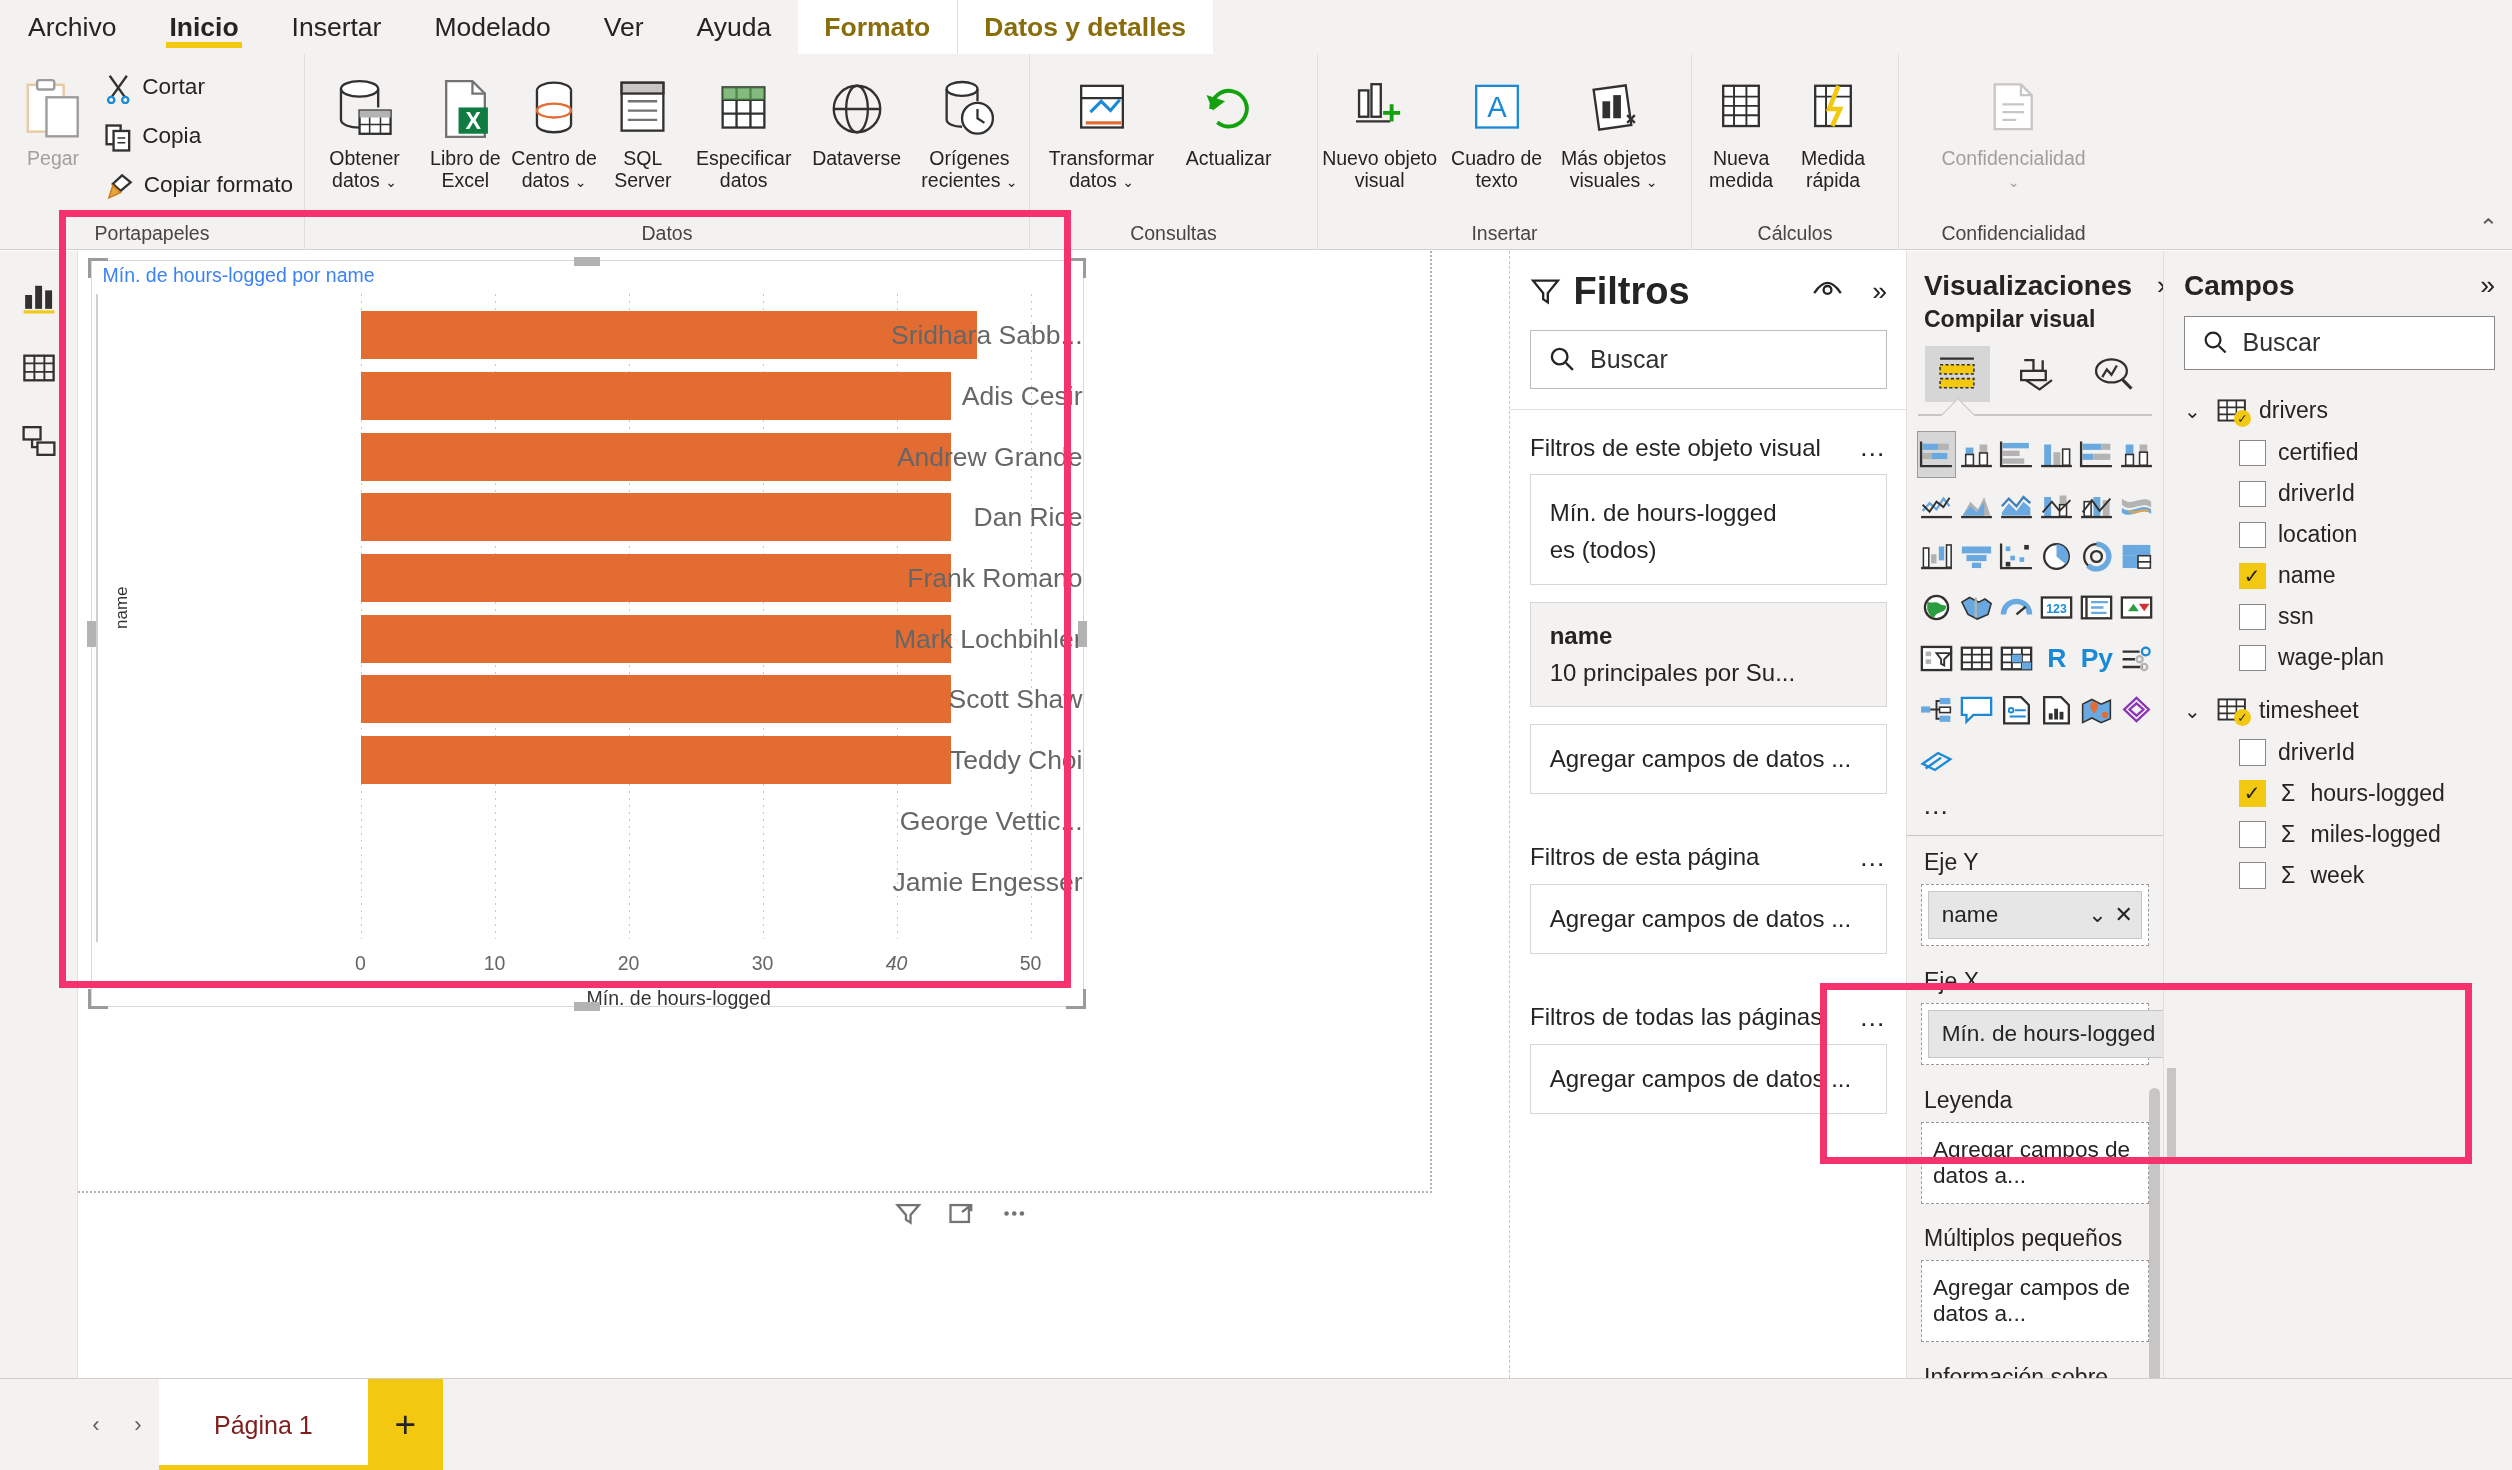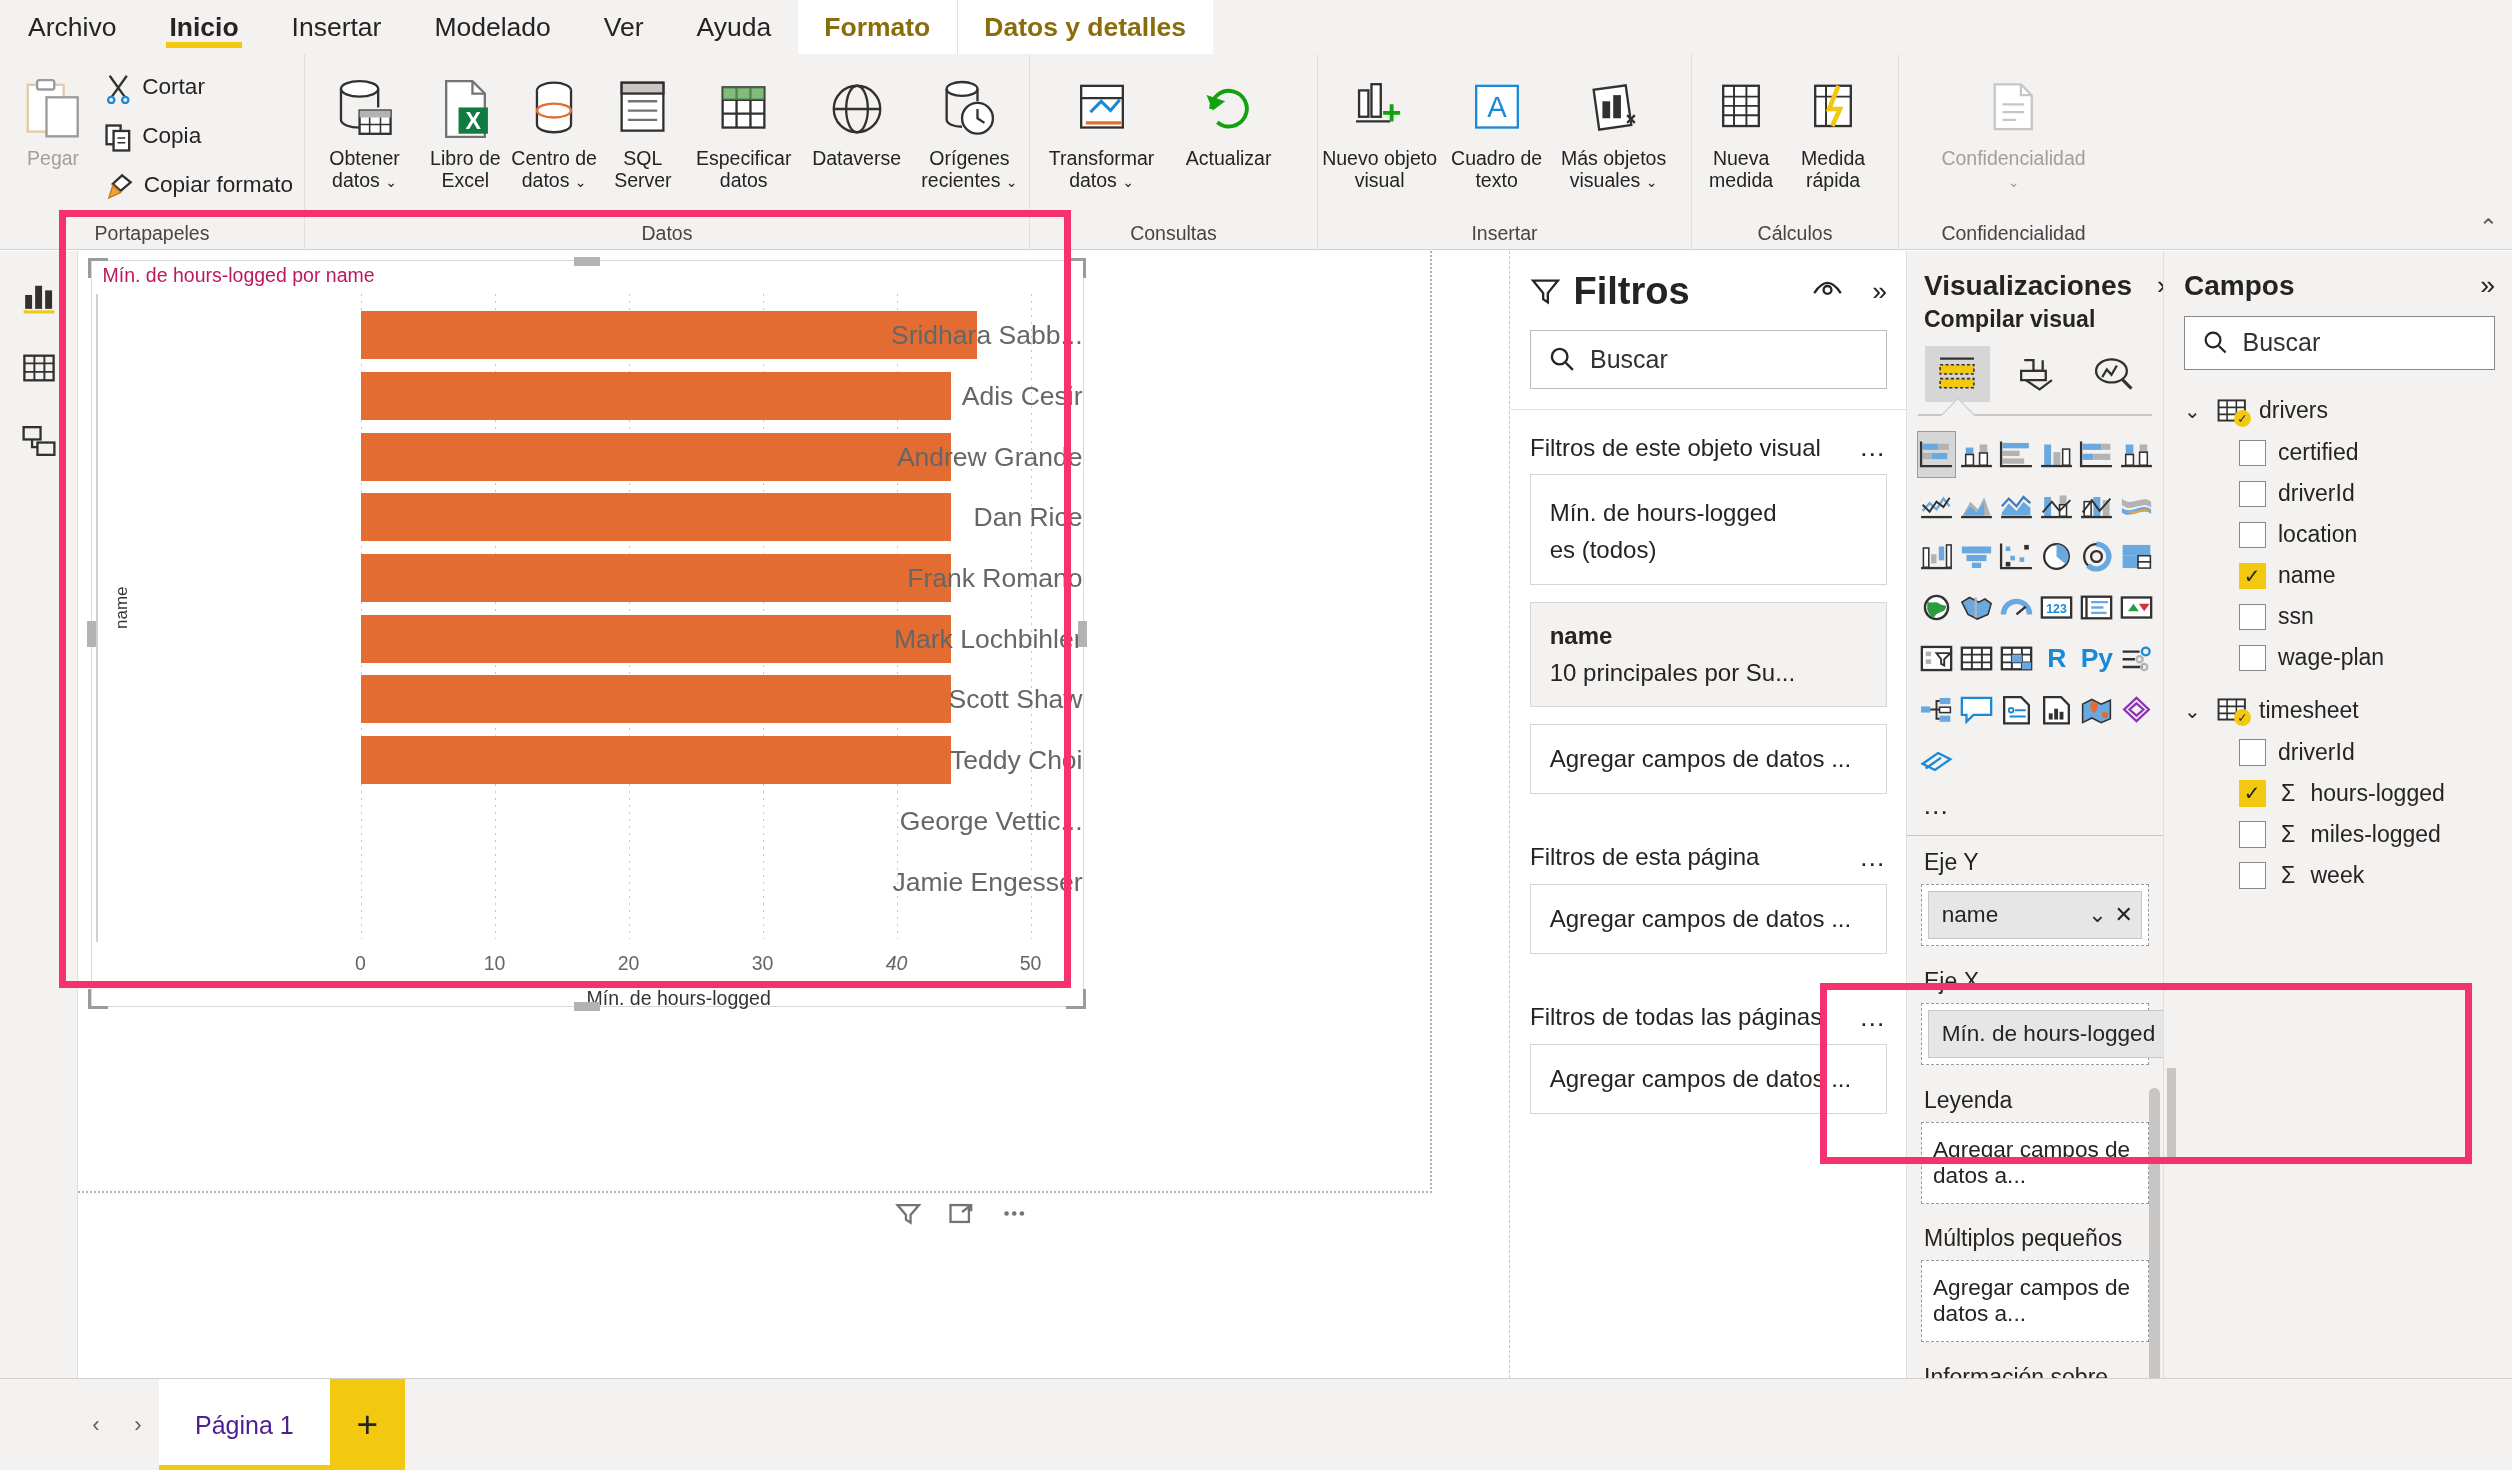--- a/index.html
+++ b/index.html
@@ -88,21 +88,21 @@
     border-bottom: 2.3px dotted #b3b3b3;
     border-right: 2.3px dotted #b3b3b3;
   }
 
   
   #visual {
     position:absolute; left: 12.5px; top: 9.3px; width: 993px; height: 747px;
     background:#ffffff; border: 1.6px solid #d9d9d9;
   }
   #visual-title {
-    position:absolute; left: 11px; top: 3.1px; font-size: 19.5px; color:#be185d;
+    position:absolute; left: 11px; top: 3.1px; font-size: 19.5px; color:#3b82f6;
     white-space:nowrap;
   }
   #plot {
     position:absolute; left: 0; top: 33px; right: 0; bottom: 0;
   }
   .cat-label {
     position:absolute; right: 0; font-size: 26.5px; color:#666666;
     text-align:right; white-space:nowrap; transform: translateY(-50%);
   }
   .bar { position:absolute; background:#E36C33; }
@@ -241,22 +241,22 @@
   }
 
   
   #pagebar {
     position:absolute; left:0; right:0; bottom:0; height:93px;
     background:#f3f2f1; border-top: 1.6px solid #d2d0ce; display:flex; align-items:center;
     padding-left: 75px; gap: 0;
   }
   .nav-arrow { width: 42px; text-align:center; font-size: 22px; color:#605e5c; }
   .ptab {
-    height: 93px; display:flex; align-items:center; padding: 0 36px;
-    font-size: 25px; color:#4c1d95; background:#ffffff; position:relative;
+    height: 93px; display:flex; align-items:center; padding: 0 55px;
+    font-size: 25px; color:#7f1d1d; background:#ffffff; position:relative;
   }
   .ptab.active::after {
     content:""; position:absolute; left:0; right:0; bottom:0; height:6.2px; background:#f2c811;
   }
   .pbtn-add {
     width: 75px; height: 93px; background:#f2c811; display:flex;
     align-items:center; justify-content:center; font-size: 37px; color:#252423;
   }
   svg { display:block; }
 </style>

